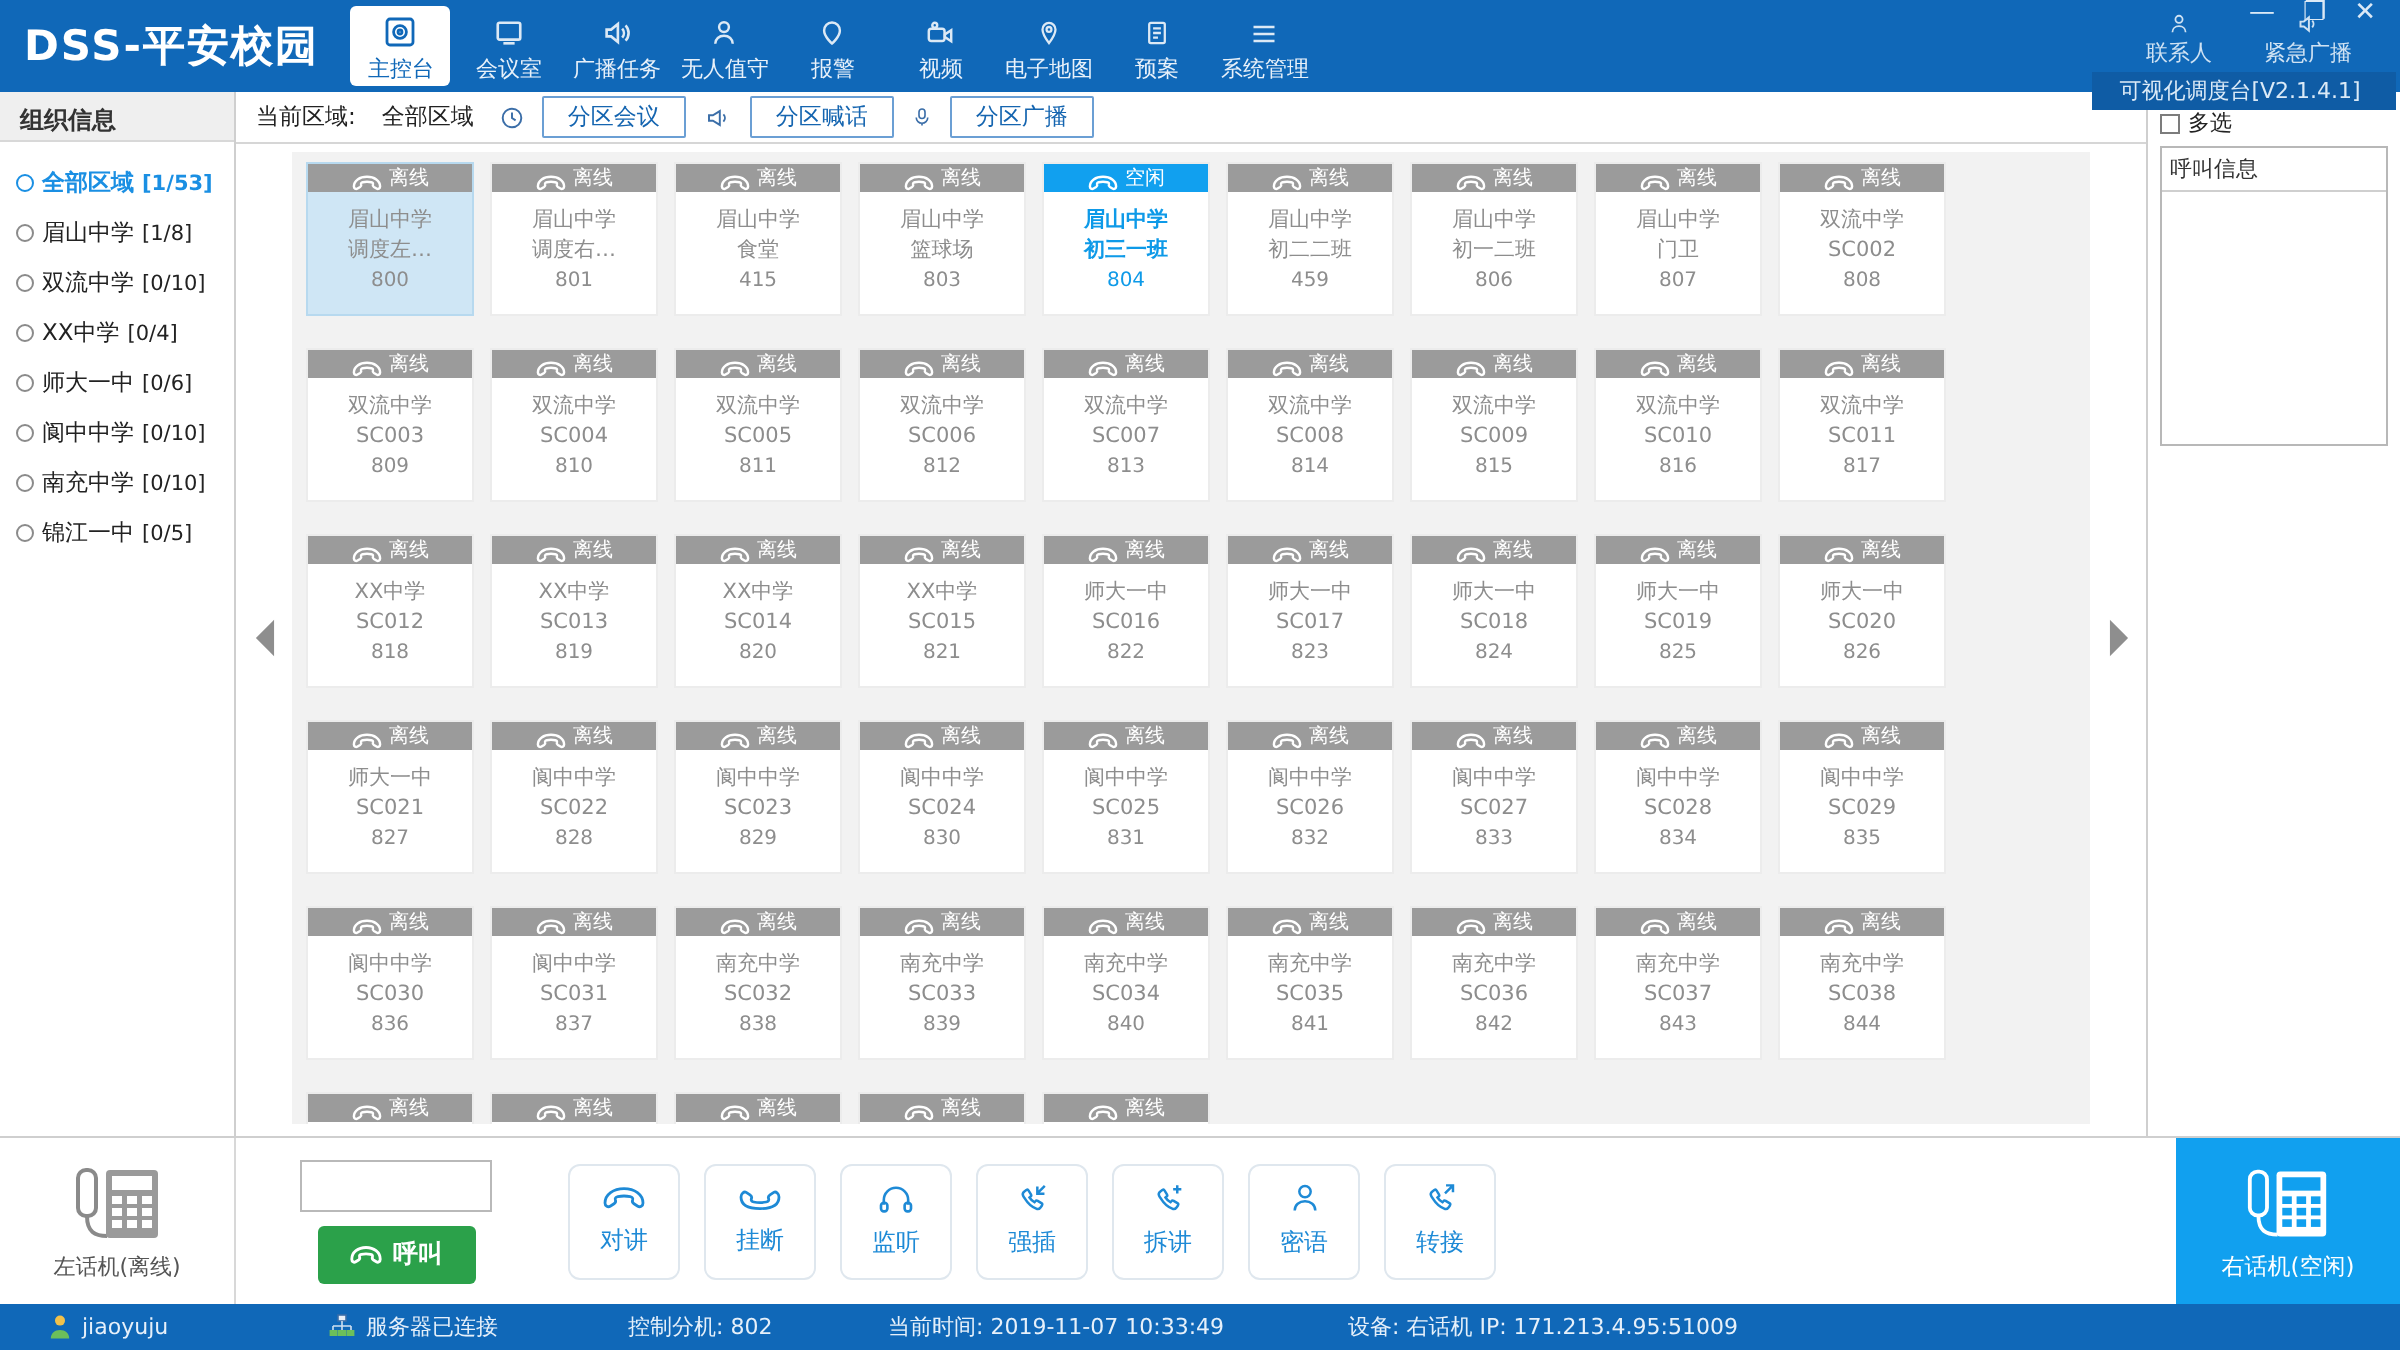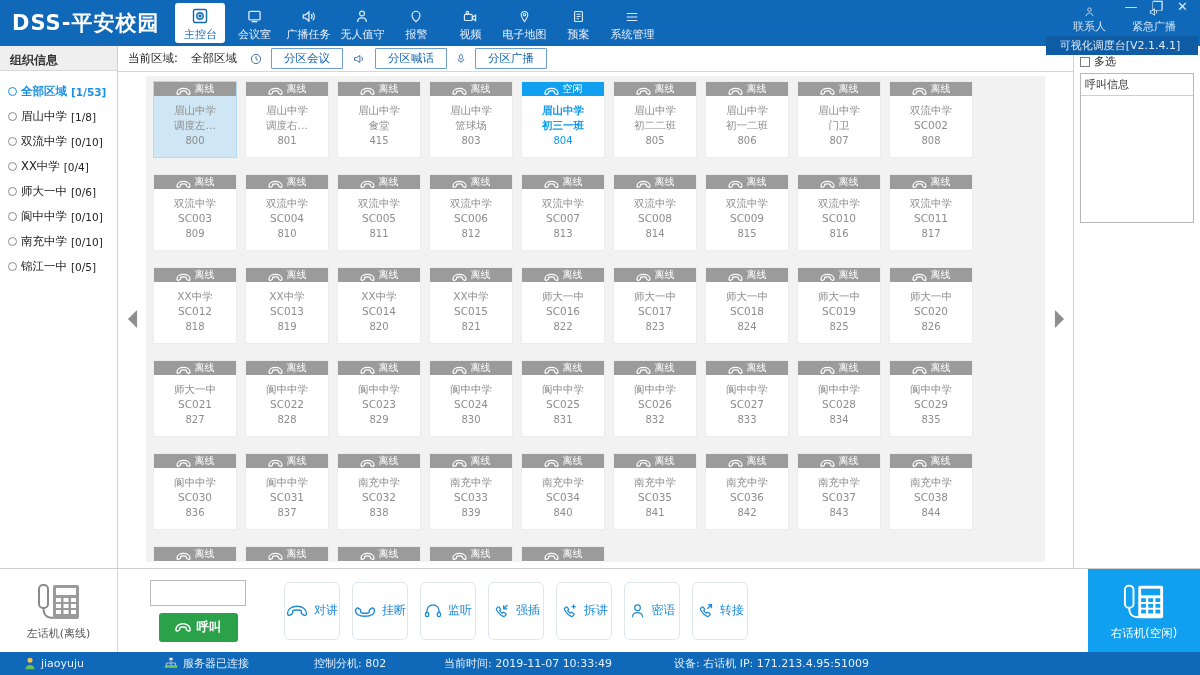--- a/index.html
+++ b/index.html
@@ -255,21 +255,21 @@
   .call-btn {
     background: #2ba14a; color: #fff; border: none; border-radius: 3px;
     padding: 6px 16px; font-size: 12.5px; font-weight: bold; cursor: pointer;
     display: flex; align-items: center; gap: 6px; font-family: inherit;
   }
   .call-btn svg { stroke: #fff; fill: none; stroke-width: 1.6; display: block; }
   .actions { flex: 1; display: flex; align-items: center; gap: 12px; padding-left: 6px; }
   .act {
     width: 56px; height: 58px;
     border: 1px solid #dfe7ee; border-radius: 6px; background: #fff;
-    display: flex; flex-direction: row; align-items: center; justify-content: center; gap: 6px;
+    display: flex; flex-direction: column; align-items: center; justify-content: center; gap: 6px;
     color: #1e8ad6; font-size: 12px; cursor: pointer;
   }
   .act svg { stroke: #1e8ad6; fill: none; stroke-width: 1.4; display: block; }
   .phone-right {
     width: 112px; flex: 0 0 112px; background: #11a0ef; color: #fff;
     display: flex; flex-direction: column; align-items: center; justify-content: center;
     font-size: 11.5px; margin: 0;
   }
   .phone-right svg { display: block; }
   .phone-right .cap { margin-top: 3px; }
@@ -581,21 +581,21 @@
                 <span>
                   <svg width="15" height="9" viewBox="0 0 18 11">
                     <path d="M1 7.6c0-3.6 3.5-5.9 8-5.9s8 2.3 8 5.9c0 1.3-1.2 1.9-2.2 1.3l-1.6-1c-.6-.4-.8-1-.6-1.5.2-.8-.2-1.2-1-1.4a14 14 0 0 0-5.2 0c-.8.2-1.2.6-1 1.4.2.5 0 1.1-.6 1.5l-1.6 1C2.2 9.5 1 8.9 1 7.6z"></path>
                   </svg>
                 </span>
                 <span>离线</span>
               </div>
               <div class="card-body">
                 <div class="l1">眉山中学</div>
                 <div class="l2">初二二班</div>
-                <div class="num">805</div>
+                <div class="num">459</div>
               </div>
             </div>
             <div class="card offline">
               <div class="card-head">
                 <span>
                   <svg width="15" height="9" viewBox="0 0 18 11">
                     <path d="M1 7.6c0-3.6 3.5-5.9 8-5.9s8 2.3 8 5.9c0 1.3-1.2 1.9-2.2 1.3l-1.6-1c-.6-.4-.8-1-.6-1.5.2-.8-.2-1.2-1-1.4a14 14 0 0 0-5.2 0c-.8.2-1.2.6-1 1.4.2.5 0 1.1-.6 1.5l-1.6 1C2.2 9.5 1 8.9 1 7.6z"></path>
                   </svg>
                 </span>
                 <span>离线</span>

